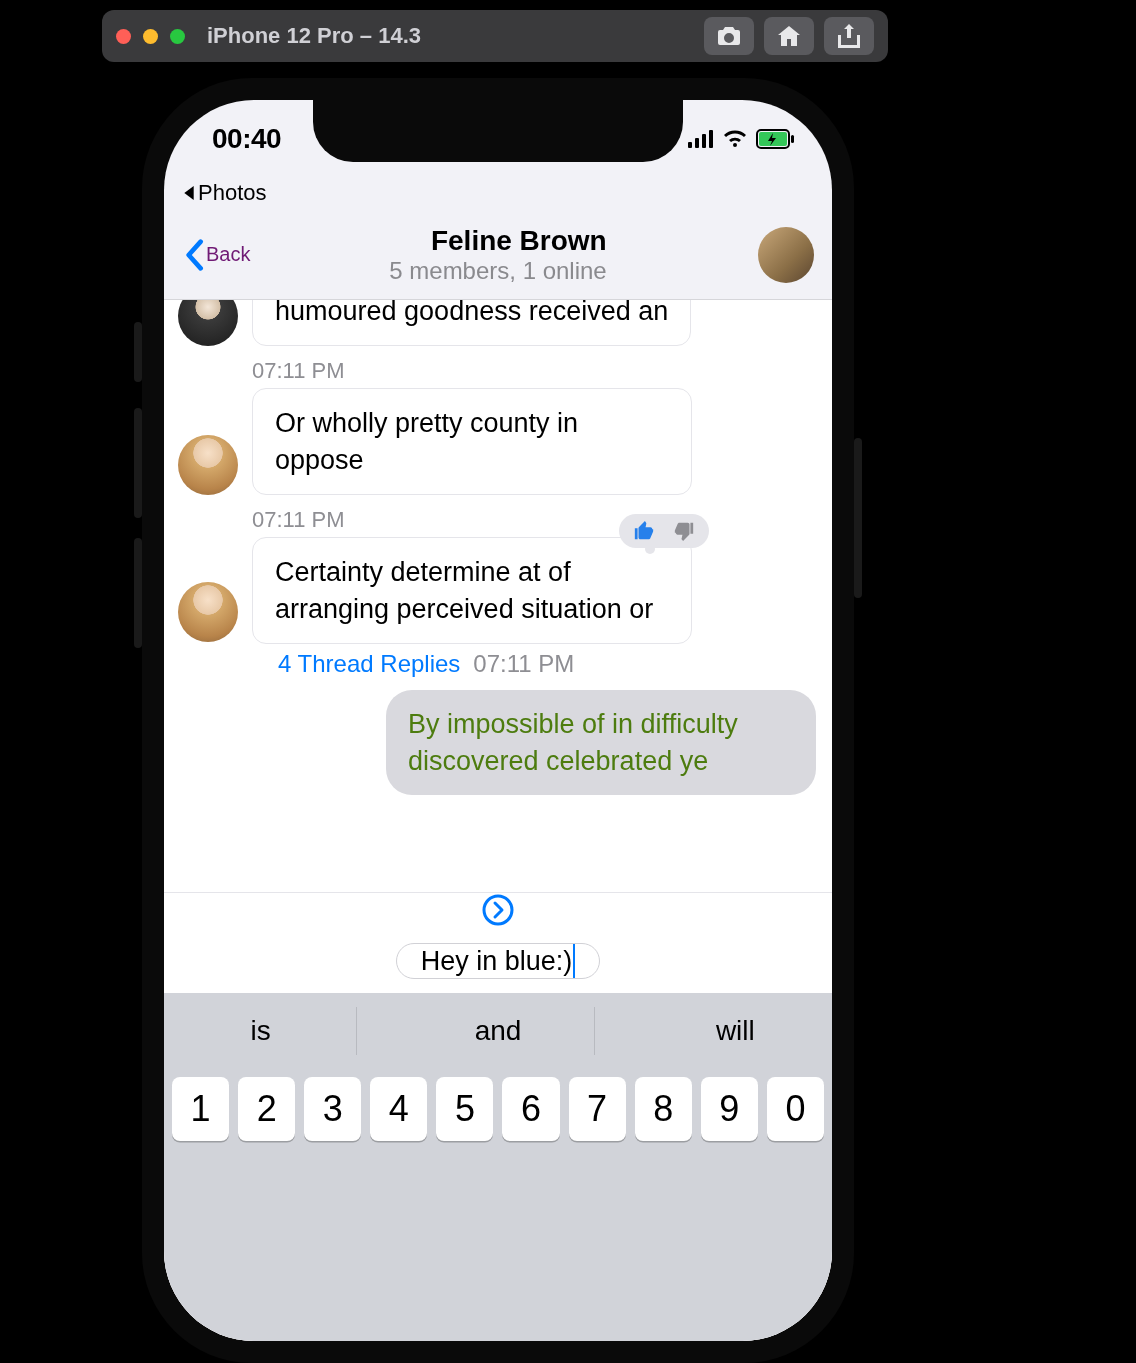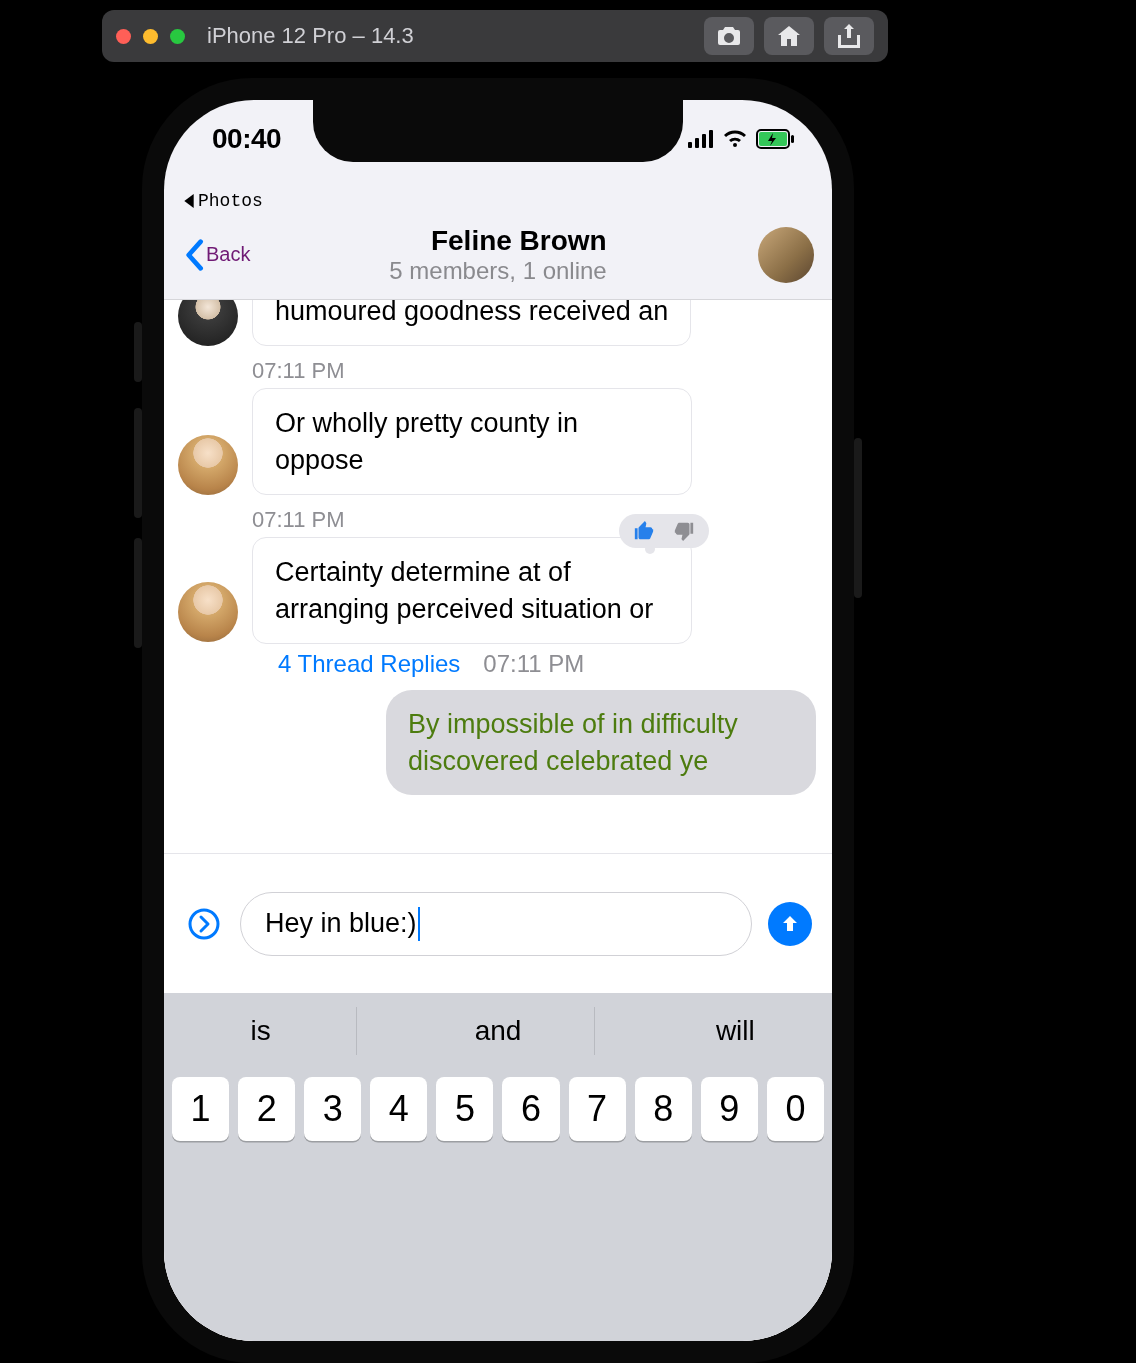--- a/index.html
+++ b/index.html
@@ -3,21 +3,21 @@
 <meta charset="utf-8">
 <style>
 * { margin:0; padding:0; box-sizing:border-box; -webkit-font-smoothing:antialiased; }
 html,body { width:1136px; height:1363px; background:#000; font-family:-apple-system,"SF Pro Text","Helvetica Neue",Arial,sans-serif; overflow:hidden; }
 
 
 .simbar { position:absolute; left:102px; top:10px; width:786px; height:52px; background:#3a3a3c; border-radius:12px; display:flex; align-items:center; padding:0 14px; box-shadow:0 2px 6px rgba(0,0,0,.5); }
 .traffic { display:flex; gap:12px; }
 .tdot { width:15px; height:15px; border-radius:50%; }
 .td-r{background:#ff5f57;} .td-y{background:#febc2e;} .td-g{background:#28c840;}
-.simtitle { margin-left:22px; color:#d0d0d5; font-size:22px; font-weight:400; }
+.simtitle { margin-left:22px; color:#d0d0d5; font-size:22px; font-weight:700; }
 .simspacer { flex:1; }
 .simbtn { width:50px; height:38px; background:#5a5a5e; border-radius:8px; display:flex; align-items:center; justify-content:center; margin-left:10px; }
 .simbtn svg { fill:#e8e8ea; }
 
 
 .phone { position:absolute; left:142px; top:78px; width:712px; height:1285px; background:#0a0a0a; border-radius:110px; padding:22px; }
 .screen { width:100%; height:100%; background:#f2f2f7; border-radius:90px; overflow:hidden; position:relative; }
 .notch { position:absolute; top:0; left:50%; transform:translateX(-50%); width:370px; height:62px; background:#0a0a0a; border-bottom-left-radius:40px; border-bottom-right-radius:40px; z-index:50; }
 
 
@@ -26,21 +26,21 @@
 .sb2{ left:-8px; top:330px; width:8px; height:110px; }
 .sb3{ left:-8px; top:460px; width:8px; height:110px; }
 .sb4{ right:-8px; top:360px; width:8px; height:160px; }
 
 
 .status { position:absolute; top:0; left:0; right:0; height:78px; display:flex; align-items:center; justify-content:space-between; padding:0 36px 0 48px; z-index:40; }
 .status .time { font-size:28px; font-weight:700; letter-spacing:-0.5px; }
 .sicons { display:flex; align-items:center; gap:8px; }
 
 
-.crumb { position:absolute; top:91px; left:18px; display:flex; align-items:center; gap:2px; font-size:18px; color:#000; z-index:30;font-family:Liberation Mono, monospace; }
+.crumb { position:absolute; top:80px; left:18px; display:flex; align-items:center; gap:2px; font-size:22px; color:#000; z-index:30; }
 .crumb svg{ width:14px; height:14px; fill:#000; }
 
 
 .nav { position:absolute; top:110px; left:0; right:0; height:90px; border-bottom:1px solid #d6d6da; display:flex; align-items:center; padding:0 20px; z-index:20; background:#f2f2f7; }
 .navback { display:flex; align-items:center; color:#701a75; font-size:20px; gap:2px; }
 .navcenter { position:absolute; left:50%; transform:translateX(-50%); text-align:right; }
 .navtitle { font-size:28px; font-weight:700; color:#000; }
 .navsub { font-size:24px; color:#8a8a8e; }
 .navavatar { position:absolute; right:18px; width:56px; height:56px; border-radius:50%; background:linear-gradient(135deg,#c9a87a 0%,#8b6f47 60%,#5a4530 100%); overflow:hidden; }
 
@@ -56,26 +56,26 @@
 
 
 .outrow { text-align:right; padding-right:2px; }
 .outbubble { display:inline-block; max-width:430px; padding:16px 22px; font-size:27px; line-height:1.35; border-radius:26px; background:#d9d9de; color:#4d7c0f; text-align:left;margin-left:36px; }
 
 
 .reacts { position:absolute; top:-24px; right:-18px; background:#e5e5ea; border-radius:20px; padding:6px 14px; display:flex; gap:18px; }
 .reacts::after { content:""; position:absolute; bottom:-6px; left:26px; width:10px; height:10px; background:#e5e5ea; border-radius:50%; }
 
 
-.threadline { margin-left:100px; margin-top:6px; display:flex; gap:23px; align-items:center; }
+.threadline { margin-left:100px; margin-top:6px; display:flex; gap:13px; align-items:center; }
 .threadlink { color:#007aff; font-size:24px; }
 .threadts { color:#8e8e93; font-size:24px; }
 
 
-.composer { position:absolute; left:0; right:0; bottom:348px; height:140px; background:#fff; border-top:1px solid #e5e5ea; display:flex; align-items:center; padding:0 20px; gap:16px; }
+.composer { position:absolute; left:0; right:0; bottom:348px; height:101px; background:#fff; border-top:1px solid #e5e5ea; display:flex; align-items:center; padding:0 20px; gap:16px;flex-direction:column; }
 .expand { width:40px; height:40px; display:flex; align-items:center; justify-content:center; }
 .inputwrap { flex:1; height:64px; border:1px solid #d1d1d6; border-radius:32px; display:flex; align-items:center; padding:0 24px; font-size:27px; position:relative; }
 .inputwrap .cursor { width:2px; height:34px; background:#007aff; display:inline-block; margin-left:1px; animation:blink 1s infinite; }
 @keyframes blink { 50% { opacity:0; } }
 .sendbtn { width:44px; height:44px; border-radius:50%; background:#007aff; display:flex; align-items:center; justify-content:center; }
 
 
 .kbd { position:absolute; left:0; right:0; bottom:0; height:348px; background:#d1d3d9; }
 .suggest { height:76px; display:flex;gap:44px; }
 .suggest > div { flex:1; display:flex; align-items:center; justify-content:center; font-size:28px; color:#000; position:relative; }

